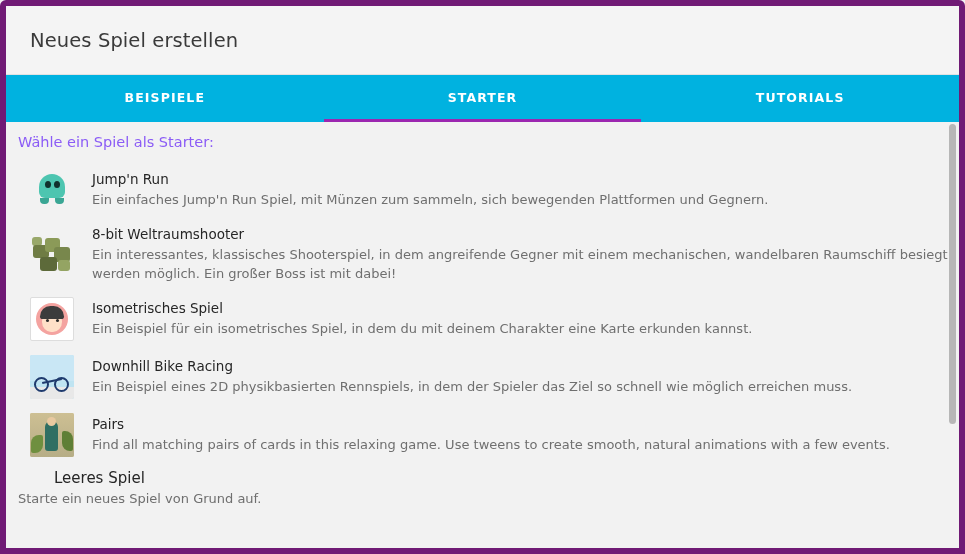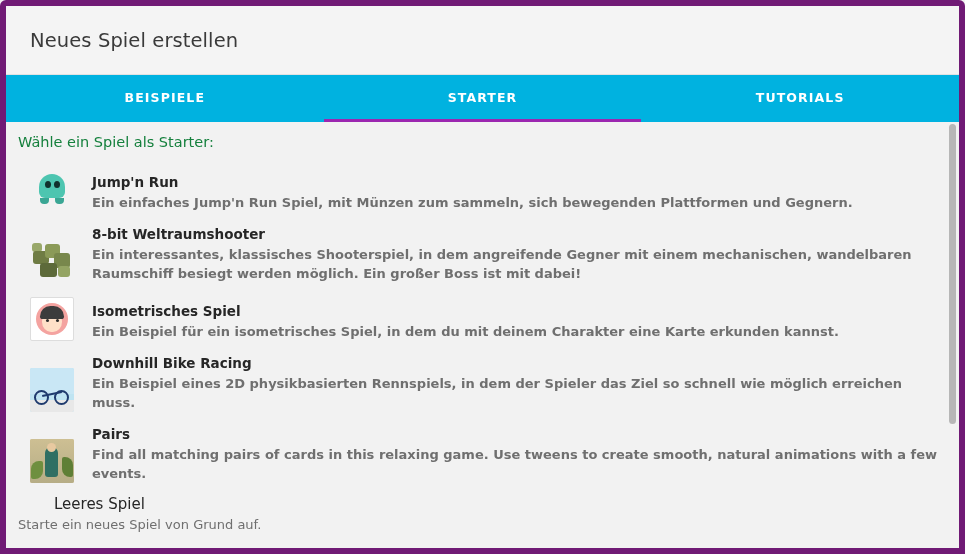--- a/index.html
+++ b/index.html
@@ -61,30 +61,29 @@
   }
   .content {
     position: relative;
     height: calc(554px - 69px - 47px);
     background: #f2f2f2;
     padding: 0 10px 0 10px;
     overflow: hidden;
   }
   .section-label {
     font-size: 14.5px;
-    color: #15803d;
+    color: #8b5cf6;
     padding: 12px 0 10px 2px;
   }
   .list { }
   .item {
     display: flex;
-    align-items: flex-end;
+    align-items: center;
     padding: 6px 0 6px 0;
     cursor: pointer;
-    font-weight: bold;
   }
   .thumb {
     width: 44px;
     height: 44px;
     flex: 0 0 44px;
     margin: 2px 18px 0 14px;
     border-radius: 2px;
     position: relative;
     overflow: hidden;
   }

